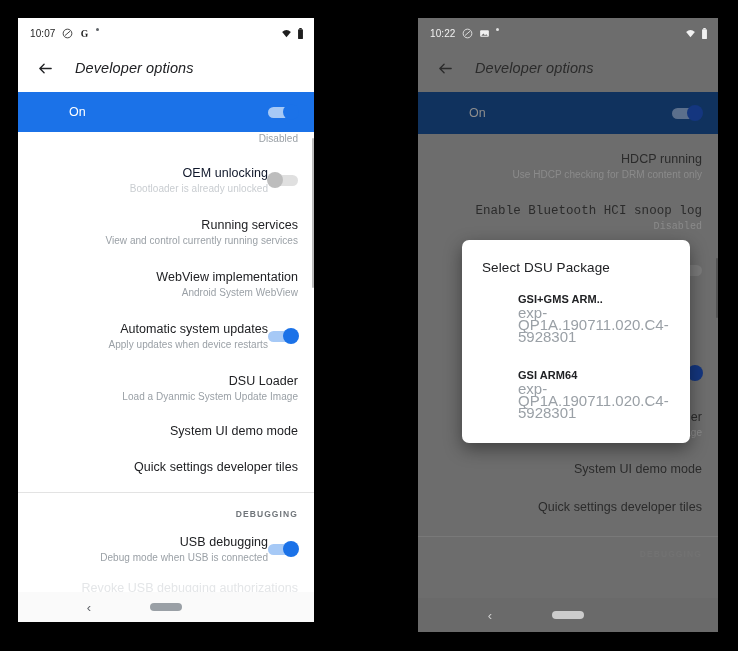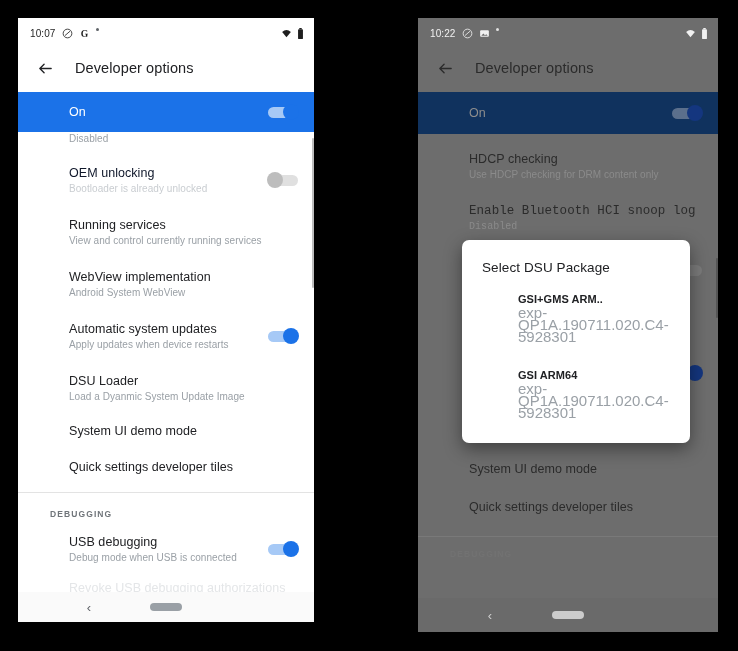--- a/index.html
+++ b/index.html
@@ -17,38 +17,38 @@
 
   
   .statusbar { height:30px; display:flex; align-items:center; padding:0 10px 0 12px; }
   .sb-left { display:flex; align-items:flex-start; gap:6px; }
   .sb-time { font-size:10px; letter-spacing:.1px; }
   .sb-right { margin-left:auto; display:flex; align-items:center; gap:5px; }
   .sb-ico { display:inline-flex; align-items:center; justify-content:center; }
   .sb-dot { width:3px; height:3px; border-radius:50%; display:inline-block; }
 
   
-  .appbar { height:44px; display:flex; align-items:center; padding:0 0 4px 14px; }
+  .appbar { height:44px; display:flex; align-items:center; padding:0 0 4px 14px;font-style:italic; }
   .back-arrow { width:26px; height:26px; display:flex; align-items:center; justify-content:center; }
   .appbar-title { font-size:14.5px; margin-left:17px; letter-spacing:.1px; }
 
   
   .banner { height:40px; display:flex; align-items:center; padding:0 16px 0 51px; }
   .banner-label { font-size:12.5px; }
   .banner .sw { margin-left:auto; }
 
   
   .sw { position:relative; width:30px; height:14px; }
   .sw .track { position:absolute; left:0; top:2px; width:30px; height:11px; border-radius:6px; }
   .sw .thumb { position:absolute; top:-1px; width:16px; height:16px; border-radius:50%; }
   .sw.on  .thumb { right:-1px; }
   .sw.off .thumb { left:-1px; }
 
   
-  .list { position:relative; }
+  .list { position:relative;text-align:right; }
   .row { display:flex; align-items:center; padding:0 16px 0 51px; }
   .row .texts { flex:1 1 auto; min-width:0; }
   .title { font-size:12.5px; line-height:16px; letter-spacing:.05px; }
   .summary { font-size:10px; line-height:14px; margin-top:1px; letter-spacing:.05px; }
   .section-head { padding:0 16px 0 32px; font-size:8.5px; letter-spacing:1.1px; font-weight:bold; }
   .divider { height:1px; margin-top:6px; }
 
   
   #phone-left .statusbar { background:#fff; color:#1f1f1f; }
   #phone-left .appbar { background:#fff; color:#202124; }
@@ -306,21 +306,21 @@
         <span class="sw on">
           <span class="track"></span>
           <span class="thumb"></span>
         </span>
       </div>
 
       <div class="list list-wrap" style="padding-top:6px;">
 
         <div class="row" style="height:52px;">
           <div class="texts">
-            <div class="title">HDCP checking</div>
+            <div class="title">HDCP running</div>
             <div class="summary">Use HDCP checking for DRM content only</div>
           </div>
         </div>
 
         <div class="row" style="height:52px;font-family:Liberation Mono, monospace;">
           <div class="texts">
             <div class="title">Enable Bluetooth HCI snoop log</div>
             <div class="summary">Disabled</div>
           </div>
         </div>

